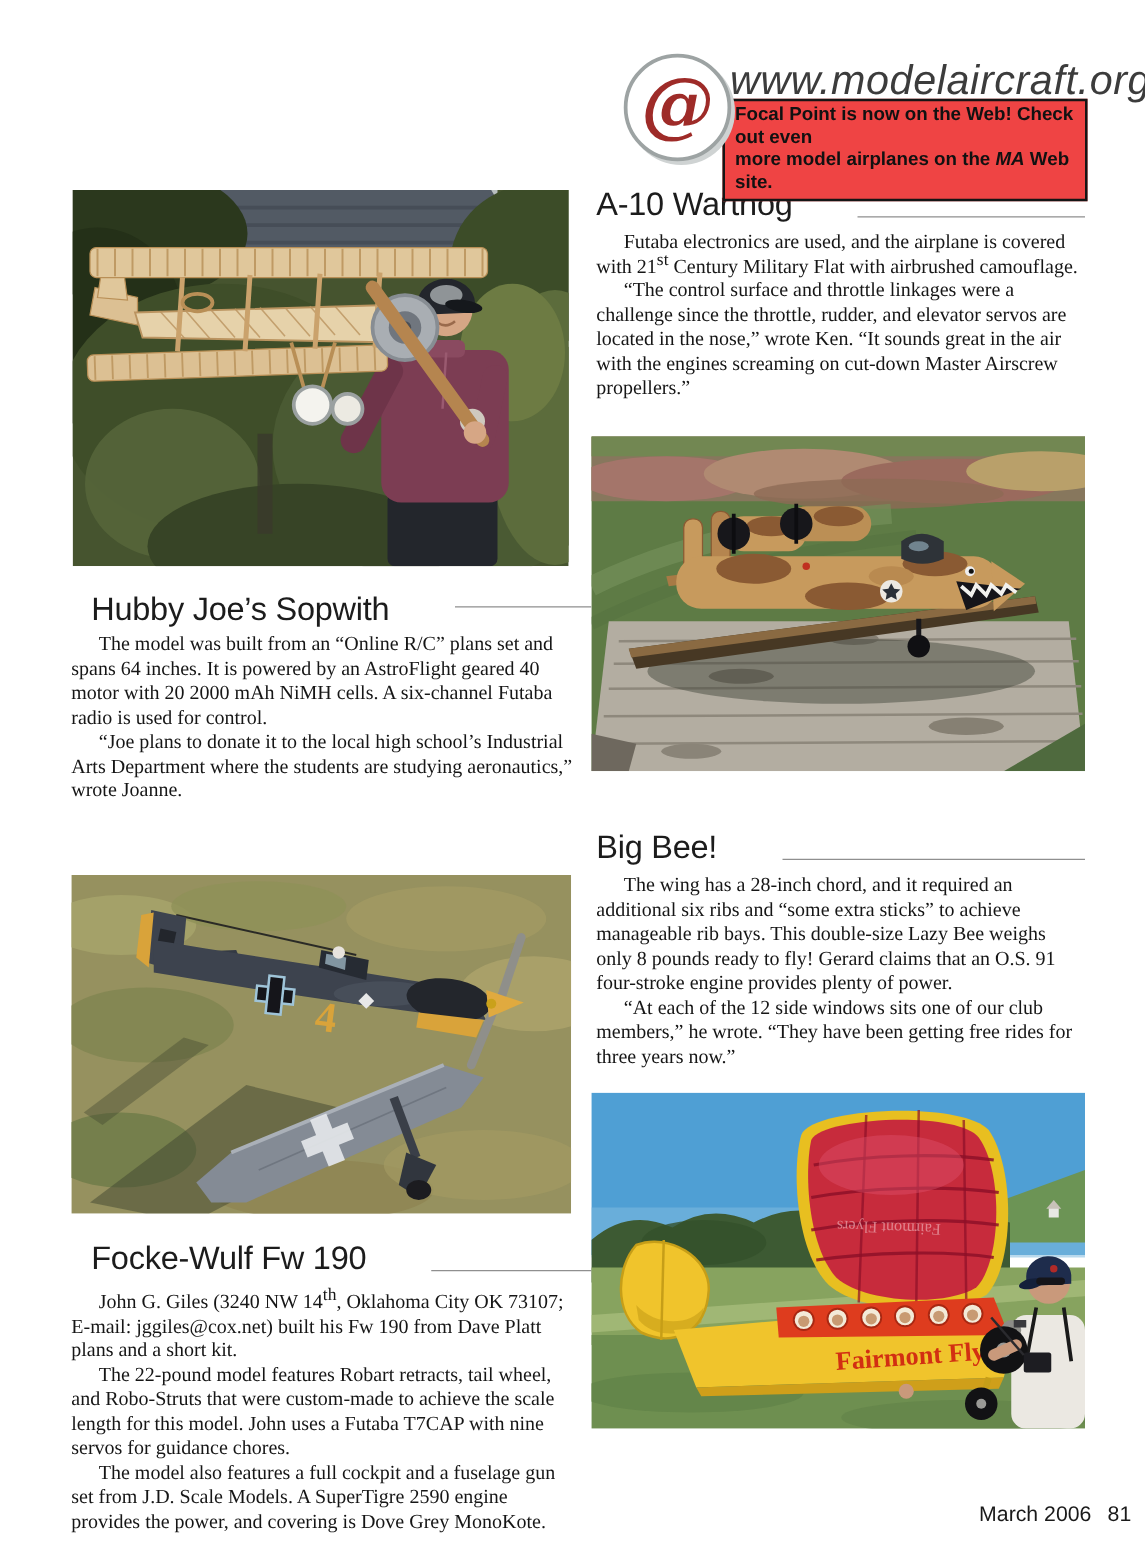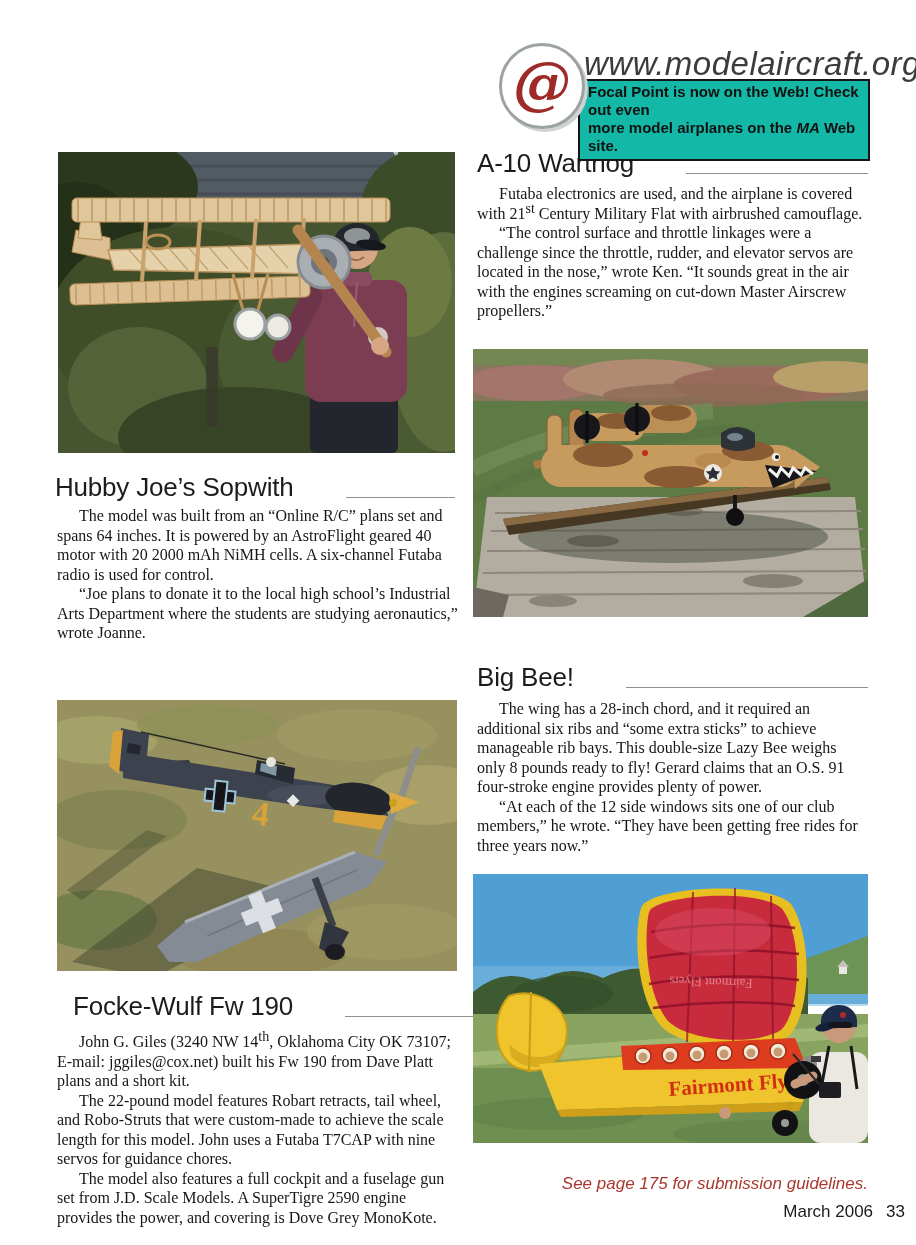--- a/index.html
+++ b/index.html
@@ -6,21 +6,21 @@
   .page{position:relative;width:916px;height:1245px;background:#ffffff;margin:0 auto;overflow:hidden;
         font-family:"Liberation Serif",serif;color:#161616;}
   
   .at-ring{position:absolute;left:499px;top:43px;width:80px;height:80px;border-radius:50%;
            border:3px solid #9da3a3;background:#fff;z-index:3;display:flex;align-items:center;justify-content:center;
            box-shadow:3px 3px 0 0 #cfd3d3;}
   .at-glyph{font-family:"DejaVu Serif",serif;font-style:italic;font-weight:bold;font-size:58px;
             color:#9e2b28;transform:translateY(-3px);}
   .site-url{position:absolute;left:584px;top:45px;font-family:"Liberation Sans",sans-serif;
             font-style:italic;font-size:33px;color:#3c3c3c;letter-spacing:.5px;white-space:nowrap;}
-  .callout{position:absolute;left:578px;top:79px;width:274px;background:#14b8a6;border:2px solid #151515;
+  .callout{position:absolute;left:578px;top:79px;width:274px;background:#ef4444;border:2px solid #151515;
            padding:2px 6px 4px 8px;font-family:"Liberation Sans",sans-serif;font-weight:bold;
            font-size:15px;line-height:18px;color:#111;z-index:2;}
   
   .sec-title{position:absolute;display:flex;align-items:flex-end;font-family:"Liberation Sans",sans-serif;
              font-size:26px;font-weight:400;color:#1c1c1c;letter-spacing:-.2px;white-space:nowrap;gap:44px;}
   .sec-title .rule{flex:1;height:0;border-bottom:1px solid #8f8f8f;margin:0 0 5px 8px;}
   
   .body-text{position:absolute;font-size:16px;line-height:19.5px;color:#161616;}
   .body-text p{margin:0;text-indent:22px;}
   sup{font-size:14px;line-height:0;vertical-align:super;}
@@ -94,21 +94,21 @@
       <circle cx="192" cy="172" r="15" fill="#f4f3ee" stroke="#9aa0a0" stroke-width="3"></circle>
       <circle cx="220" cy="175" r="12" fill="#eceae2" stroke="#9aa0a0" stroke-width="3"></circle>
       <circle cx="266" cy="110" r="26" fill="#a9aeb3" stroke="#878d93" stroke-width="3"></circle>
       <circle cx="266" cy="110" r="13" fill="#70767e"></circle>
       <circle cx="266" cy="110" r="5" fill="#4a4f56"></circle>
       <line x1="240" y1="78" x2="328" y2="200" stroke="#b5854f" stroke-width="11" stroke-linecap="round"></line>
       <circle cx="322" cy="194" r="9" fill="#d6a685"></circle>
     </svg>
   </div>
 
-  <div class="sec-title" style="left:55px;top:472px;width:400px;">
+  <div class="sec-title" style="left:73px;top:472px;width:400px;align-items:center;">
     <span>Hubby Joe’s Sopwith</span>
     <span class="rule"></span>
   </div>
   <div class="body-text" style="left:57px;top:506px;width:402px;">
       <p>The model was built from an “Online R/C” plans set and spans 64 inches. It is powered by an AstroFlight geared 40 motor with 20 2000 mAh NiMH cells. A six-channel Futaba radio is used for control.</p>
       <p>“Joe plans to donate it to the local high school’s Industrial Arts Department where the students are studying aeronautics,” wrote Joanne.</p>
     </div>
 
   <div class="photo" style="left:57px;top:700px;width:400px;height:271px;">
     <svg width="400" height="271" viewBox="0 0 400 271" xmlns="http://www.w3.org/2000/svg">
@@ -304,18 +304,17 @@
         <circle cx="330" cy="206" r="6" fill="#9a9a96"></circle>
       <line x1="318" y1="228" x2="314" y2="242" stroke="#c69e18" stroke-width="5"></line>
       <circle cx="312" cy="249" r="13" fill="#121214"></circle>
         <circle cx="312" cy="249" r="4" fill="#9a9a96"></circle>
       <path d="M340,202 L322,210" stroke="#c9997b" stroke-width="9" stroke-linecap="round"></path>
       <rect x="346" y="208" width="22" height="16" rx="2" fill="#1d1d22"></rect>
       <line x1="346" y1="210" x2="320" y2="180" stroke="#2a2a2e" stroke-width="2"></line>
     </svg>
   </div>
 
-  <div class="submission-note">See page 175 for submission guidelines.</div>
   <div class="page-footer">
-    <span>March 2006</span><span class="pagenum">33</span>
+    <span>March 2006</span><span class="pagenum">81</span>
   </div>
 
 </div>
 
 </body></html>

